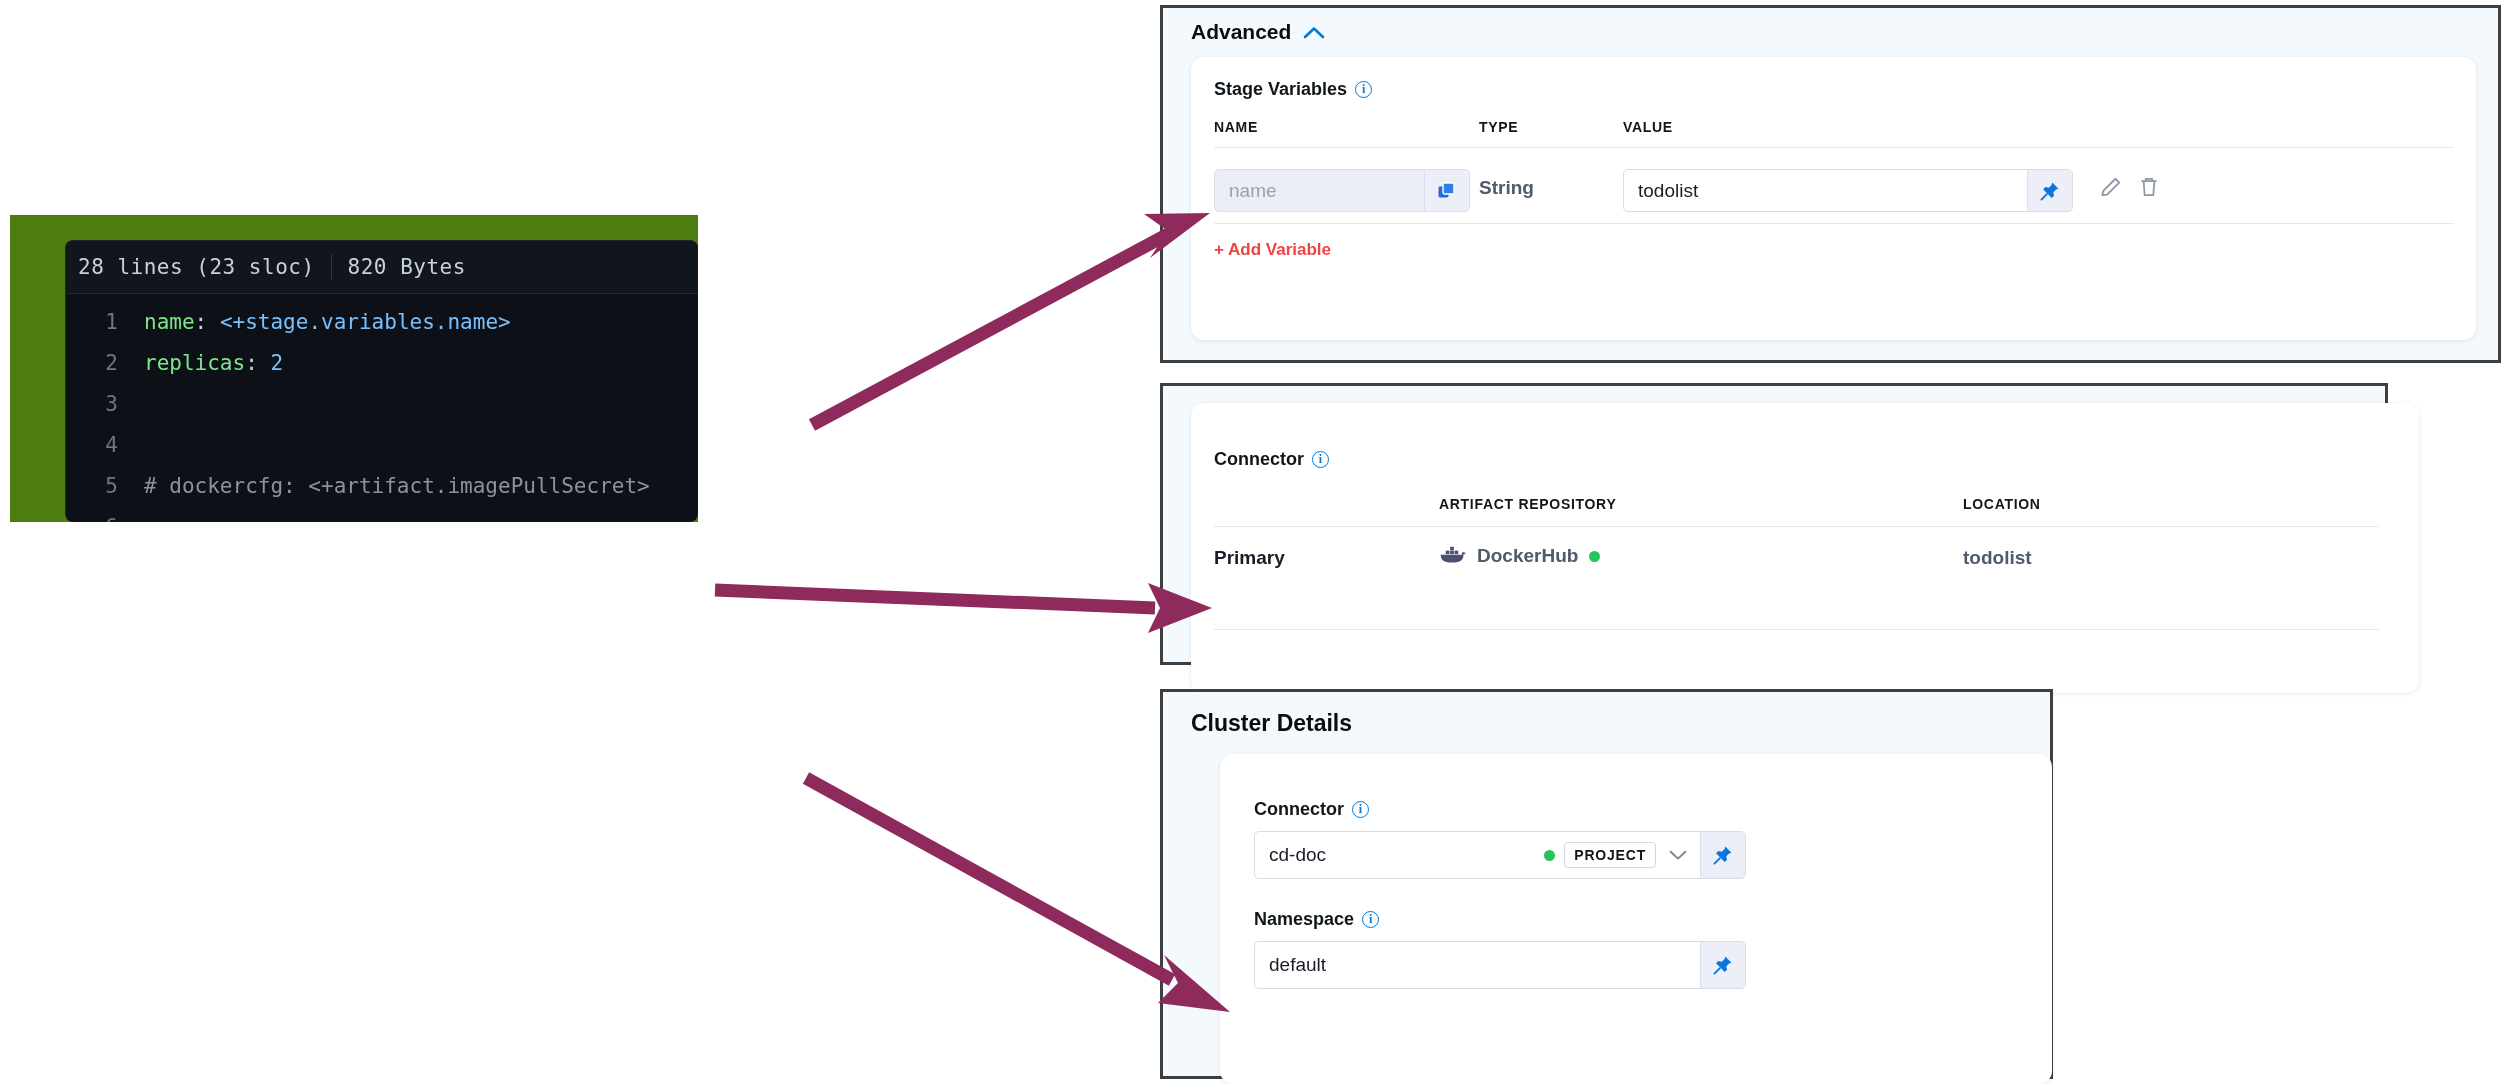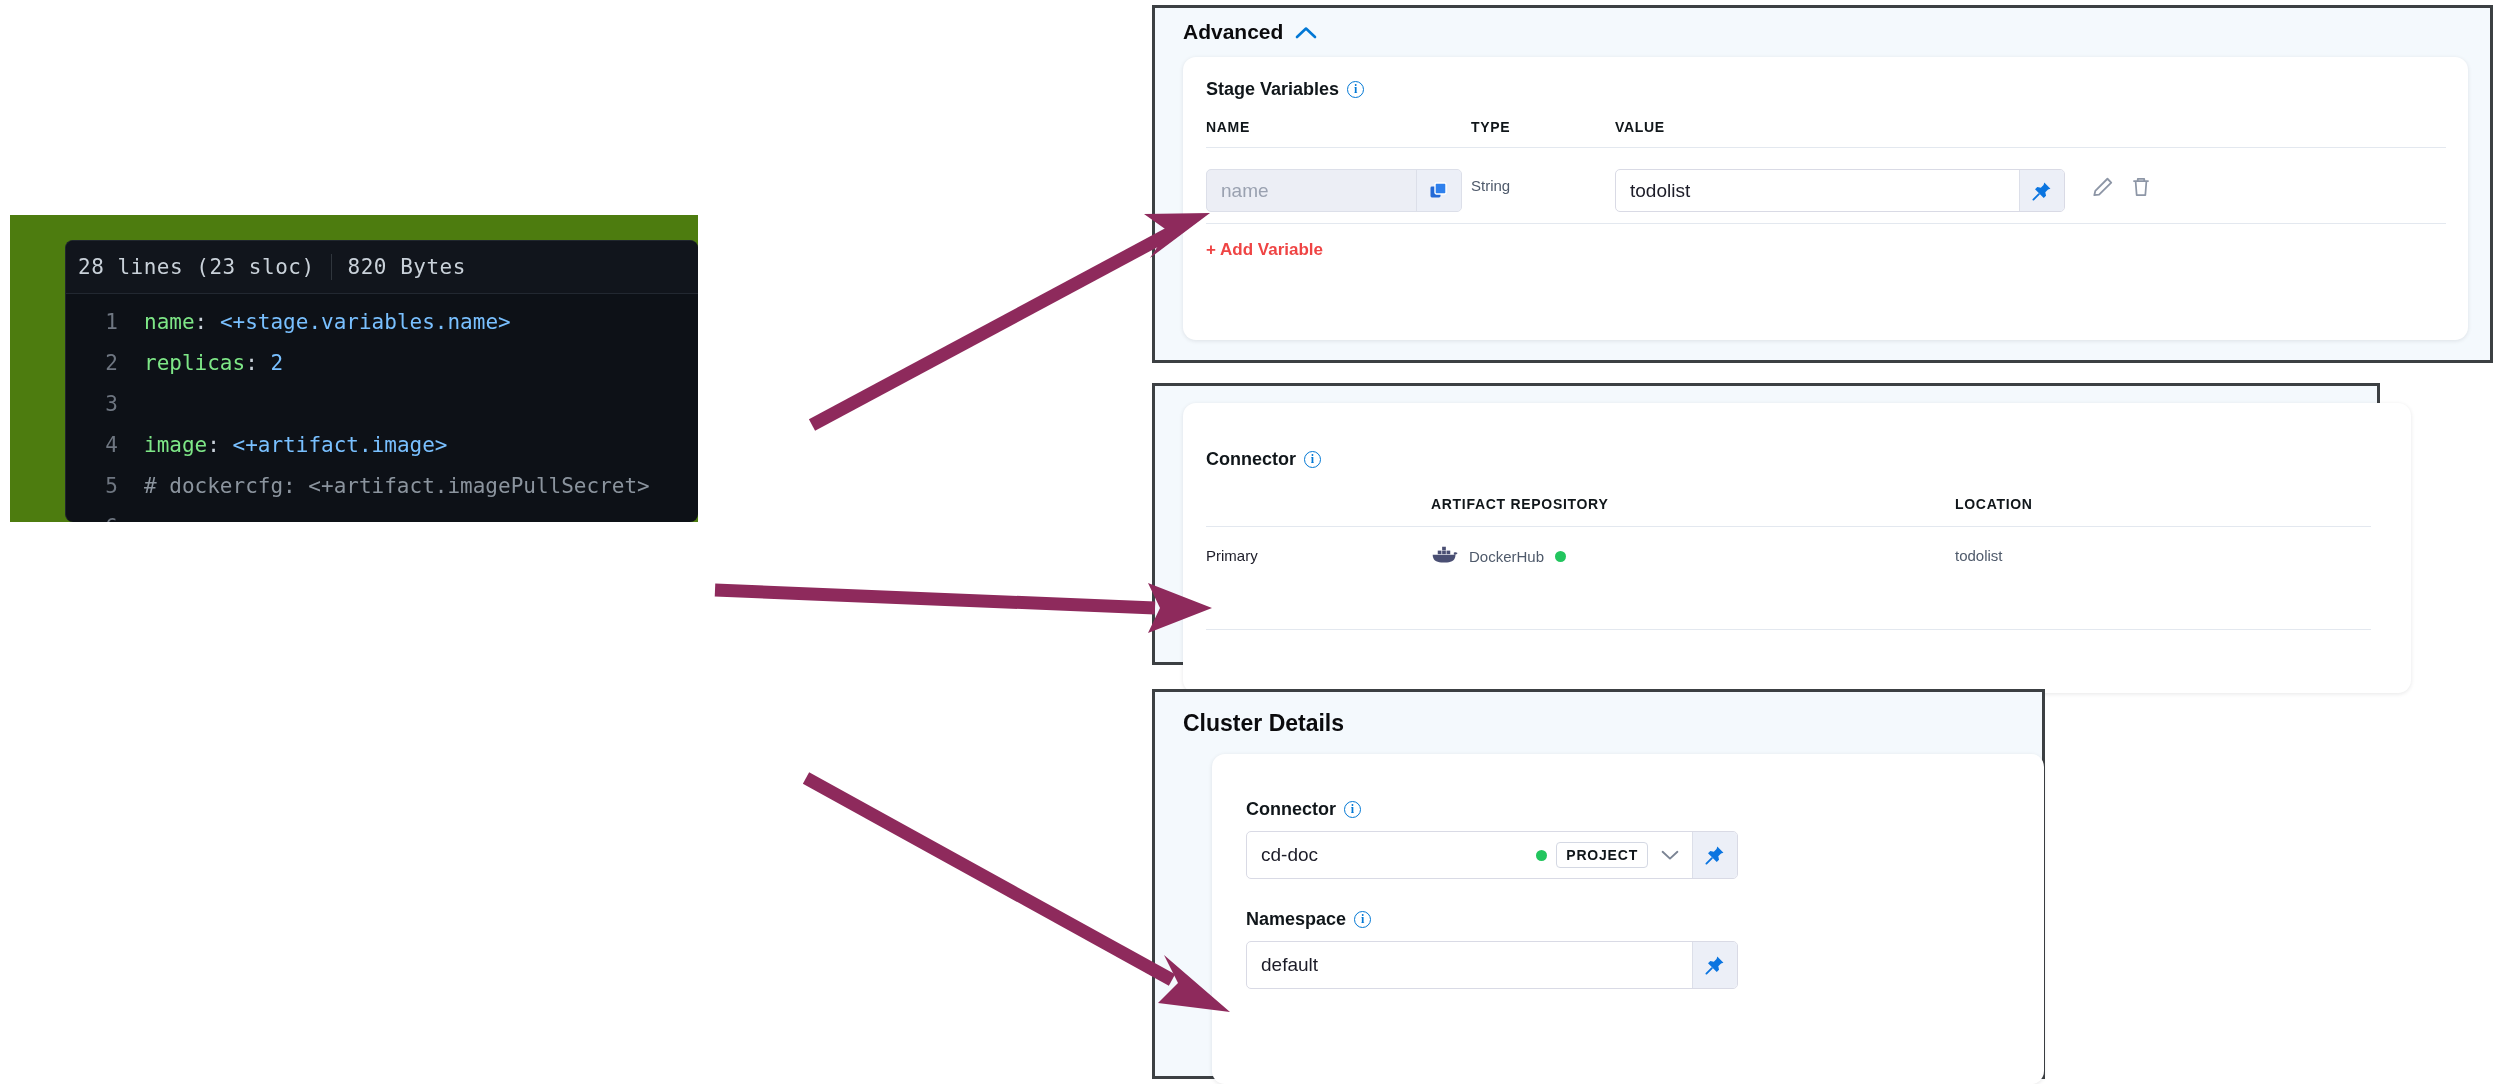--- a/index.html
+++ b/index.html
@@ -24,21 +24,21 @@
   .ln{width:78px;text-align:right;color:#6e7681;padding-right:26px;flex:none;
       box-sizing:border-box;}
   .tk-key{color:#7ee787;}
   .tk-punc{color:#c9d1d9;}
   .tk-var{color:#79c0ff;}
   .tk-num{color:#79c0ff;}
   .tk-com{color:#8b949e;}
 
   
   .panel{position:absolute;background:#f4f9fd;border:3px solid #3c4043;
-         box-sizing:border-box;}
+         box-sizing:border-box;margin-left:8px;}
   #panel-advanced{left:1152px;top:5px;width:1341px;height:358px;}
   #panel-artifacts{left:1152px;top:383px;width:1228px;height:282px;}
   #panel-cluster{left:1152px;top:689px;width:893px;height:390px;}
 
   .card{position:absolute;background:#ffffff;border-radius:13px;
         box-shadow:0 1px 4px rgba(16,22,26,.10);box-sizing:border-box;}
 
   .adv-title{position:absolute;left:28px;top:12px;font-size:21px;font-weight:bold;
              color:#0b0b0d;display:flex;align-items:center;gap:12px;}
   .chev-up{color:#0278d5;font-size:19px;line-height:1;}
@@ -56,21 +56,21 @@
 
   .inp{box-sizing:border-box;border:1px solid #d9dae5;border-radius:5px;
        background:#ffffff;display:flex;align-items:center;
        font-size:19px;color:#1c1c28;}
   .inp .val{padding-left:14px;flex:1;white-space:nowrap;overflow:hidden;}
   .inp.grey{background:#eceef5;border-color:#dcdfe9;}
   .inp.grey .val{color:#9aa1b0;}
   .addon{width:44px;align-self:stretch;background:#eceff7;border-left:1px solid #dcdfe9;
          border-radius:0 4px 4px 0;display:flex;align-items:center;justify-content:center;}
   .link{color:#ef4444;font-size:17px;font-weight:bold;}
-  .small-txt{font-size:15px;color:#1c1c28;}
+  .small-txt{font-size:19px;color:#1c1c28;font-weight:bold;}
   .muted{color:#4f5a6b;}
 
   .dot-green{width:11px;height:11px;border-radius:50%;background:#22c55e;display:inline-block;}
 
   .tag{border:1px solid #d4d8e3;border-radius:4px;background:#fff;
        font-size:14px;font-weight:bold;letter-spacing:.8px;color:#10161a;
        padding:4px 9px;}
 
   .field-label{font-size:18px;font-weight:bold;color:#10161a;
                display:flex;align-items:center;gap:8px;}
@@ -86,21 +86,21 @@
   <div class="code-inner">
     <div class="code-head">
       <span>28 lines (23 sloc)</span>
       <span class="sep"></span>
       <span>820 Bytes</span>
     </div>
     <div class="code-body" id="code-body">
         <div class="cl"><span class="ln">1</span><span><span class="tk-key">name</span><span class="tk-punc">:</span><span class="tk-punc"> </span><span class="tk-var">&lt;+stage.variables.name&gt;</span></span></div>
         <div class="cl"><span class="ln">2</span><span><span class="tk-key">replicas</span><span class="tk-punc">:</span><span class="tk-punc"> </span><span class="tk-num">2</span></span></div>
         <div class="cl"><span class="ln">3</span><span></span></div>
-        <div class="cl"><span class="ln">4</span><span><span class="tk-key">image</span><span class="tk-punc">:</span><span class="tk-punc"> </span><span class="tk-var">&lt;+artifact.image&gt;</span></span></div>
+        <div class="cl"><span class="ln">4</span></div>
         <div class="cl"><span class="ln">5</span><span><span class="tk-com"># dockercfg: &lt;+artifact.imagePullSecret&gt;</span></span></div>
         <div class="cl"><span class="ln">6</span><span></span></div>
       </div>
   </div>
 </div>
 
 <div class="panel" id="panel-advanced">
   <div class="adv-title">
     <span>Advanced</span>
     <span class="chev-up">

